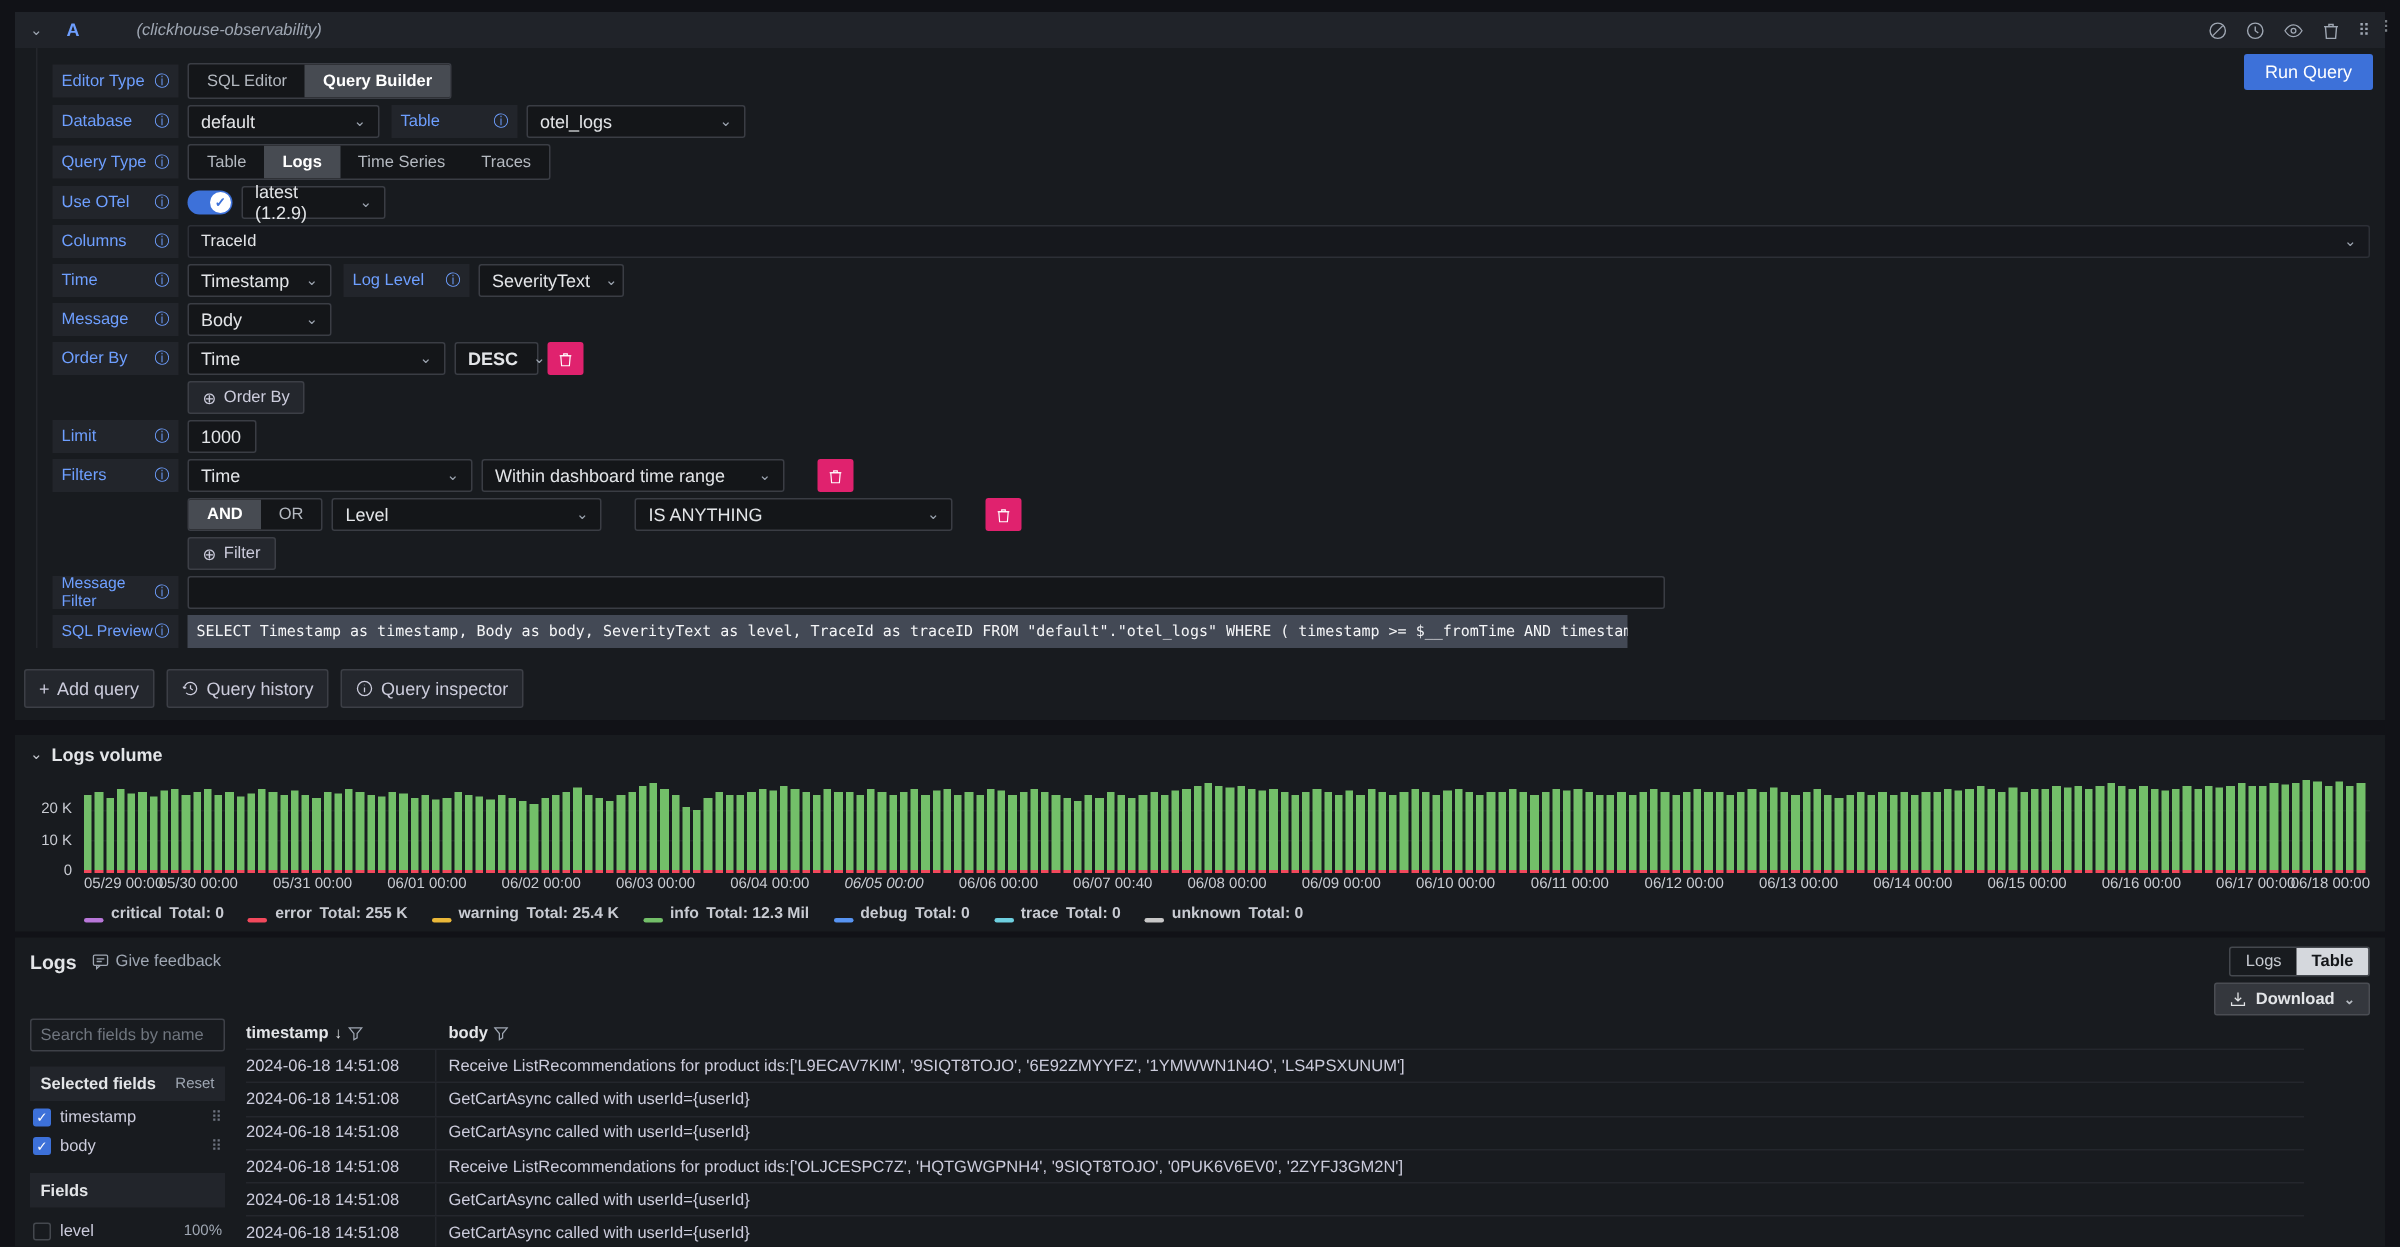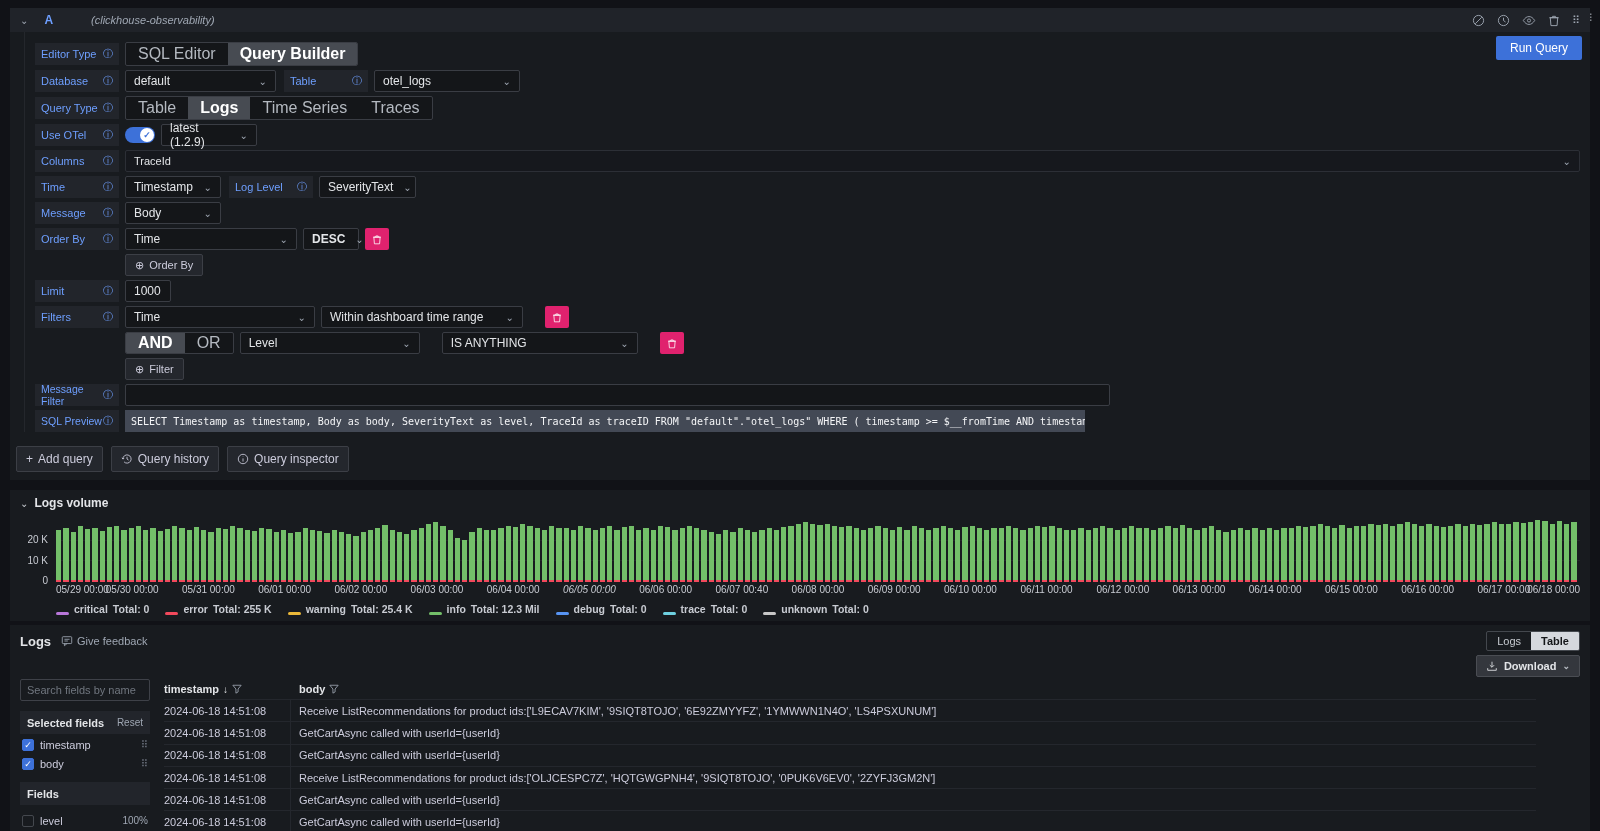--- a/index.html
+++ b/index.html
@@ -37,21 +37,21 @@
     height:22px; background:#141619; border:1px solid #3a3d44; border-radius:2px;
     padding:0 8px; color:#e3e5e8; font-size:12px; cursor:pointer; gap:10px;
   }
   .sel .caret { color:#9fa7b3; font-size:10px; }
   .inp {
     height:22px; background:#141619; border:1px solid #3a3d44; border-radius:2px;
     color:#e3e5e8; font-size:12px; padding:0 8px; font-family:"Liberation Sans",sans-serif;
   }
   .tab-group { display:flex; border:1px solid #3a3d44; border-radius:2px; overflow:hidden; height:24px; background:#141619; }
   .tab-group .tab {
-    padding:0 12px; display:flex; align-items:center; color:#b4b9c0; font-size:16px; cursor:pointer;
+    padding:0 12px; display:flex; align-items:center; color:#b4b9c0; font-size:11px; cursor:pointer;
   }
   .tab-group .tab.active { background:#474b52; color:#fff; font-weight:bold; }
   .toggle { width:30px; height:16px; border-radius:9px; background:#3d71d9; position:relative; cursor:pointer; }
   .toggle .knob {
     position:absolute; right:1px; top:1px; width:14px; height:14px; border-radius:50%;
     background:#fff; color:#3d71d9; font-size:9px; line-height:14px; text-align:center; font-weight:bold;
   }
   .trash-btn {
     width:24px; height:22px; background:#e0226e; border:none; border-radius:2px;
     display:flex; align-items:center; justify-content:center; cursor:pointer; color:#fff;
@@ -174,21 +174,21 @@
           <span class="tab">SQL Editor</span>
           <span class="tab active">Query Builder</span>
         </span>
       </div>
 
       <div class="form-row">
         <span class="lbl">
             <span>Database</span>
             <span class="info">ⓘ</span>
           </span>
-        <span class="sel" style="width:151px">
+        <span class="sel" style="width:128px">
             <span>default</span>
             <span class="caret">⌄</span>
           </span>
         <span class="lbl" style="margin-left:2px">
             <span>Table</span>
             <span class="info">ⓘ</span>
           </span>
         <span class="sel" style="width:146px">
             <span>otel_logs</span>
             <span class="caret">⌄</span>
@@ -322,21 +322,21 @@
 
       <div class="form-row" style="margin-left:90px">
         <span class="tab-group" style="height:22px">
           <span class="tab active">AND</span>
           <span class="tab">OR</span>
         </span>
         <span class="sel" style="width:180px">
             <span>Level</span>
             <span class="caret">⌄</span>
           </span>
-        <span class="sel" style="width:196px; margin-left:16px">
+        <span class="sel" style="width:212px; margin-left:16px">
             <span>IS ANYTHING</span>
             <span class="caret">⌄</span>
           </span>
         <button class="trash-btn" style="margin-left:16px">
           <svg width="10" height="11" viewBox="0 0 12 14" fill="none" stroke="currentColor">
               <path d="M2 4h8l-.7 8.5H2.7z"></path>
               <path d="M1 4h10M4.5 4V2.5h3V4"></path>
             </svg>
         </button>
       </div>

